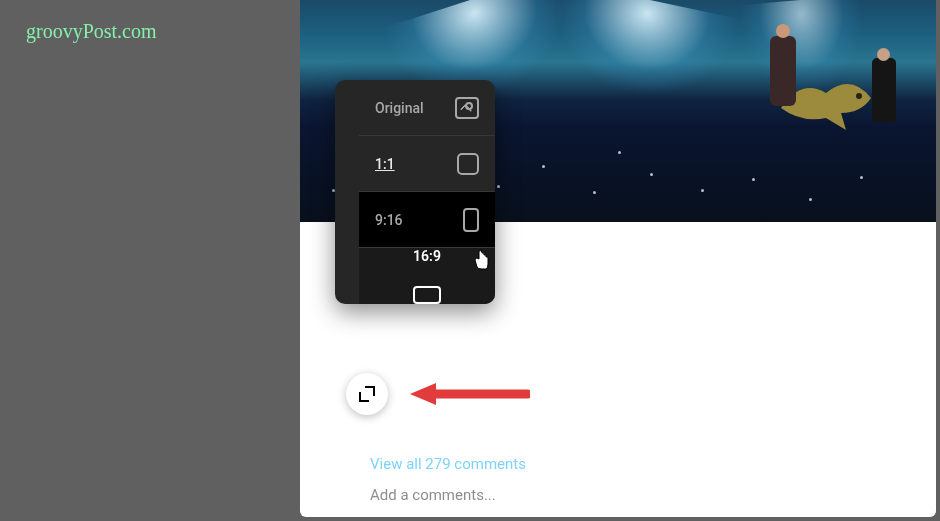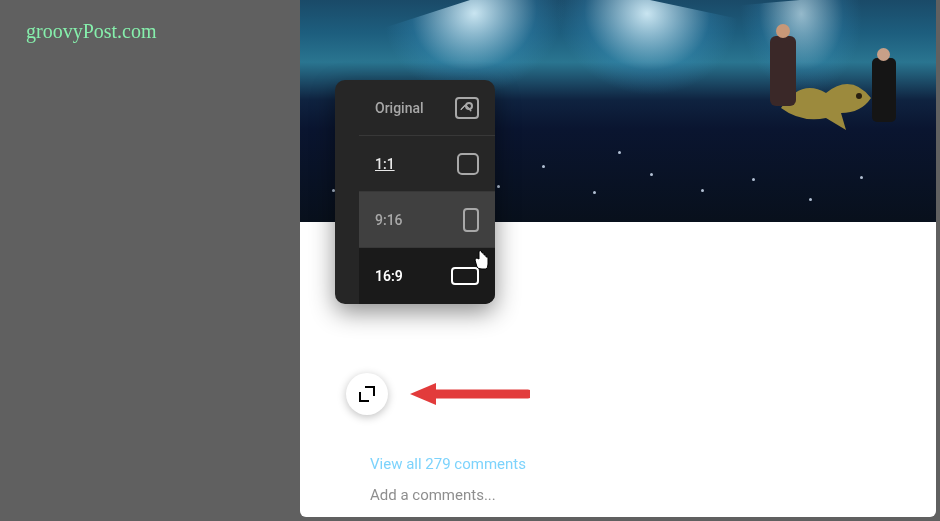--- a/index.html
+++ b/index.html
@@ -97,22 +97,22 @@
       display: flex;
       align-items: center;
       justify-content: space-between;
       padding: 0 16px;
       height: 56px;
       border-bottom: 1px solid #383838;
       cursor: pointer;
       margin-left: 24px;
     }
     .ratio-option:last-child { border-bottom: none; }
-    .ratio-option[data-state="hover"] { background: #404040; }
-    .ratio-option[data-state="selected"] { background: #1a1a1a; }
+    .ratio-option[data-state="hover"] { background: #000000; }
+    .ratio-option[data-state="selected"] { background: #1a1a1a; flex-direction: column; }
     .ratio-label {
       color: #a8a8a8;
       font-size: 14px;
       font-weight: 500;
     }
     .ratio-option[data-state="selected"] .ratio-label { color: #fff; font-weight: 600; }
     .ratio-option:nth-child(2) .ratio-label { color:#e8e8e8;text-decoration:underline; }
 
     .shape-original { width: 24px; height: 22px; border: 2px solid #a8a8a8; border-radius: 4px; position: relative; }
     .shape-original::before { content:""; position:absolute; left:4px; bottom:3px; width:8px; height:6px; border:2px solid #a8a8a8; border-bottom:none; border-right:none; transform: rotate(45deg); border-radius:2px;}

